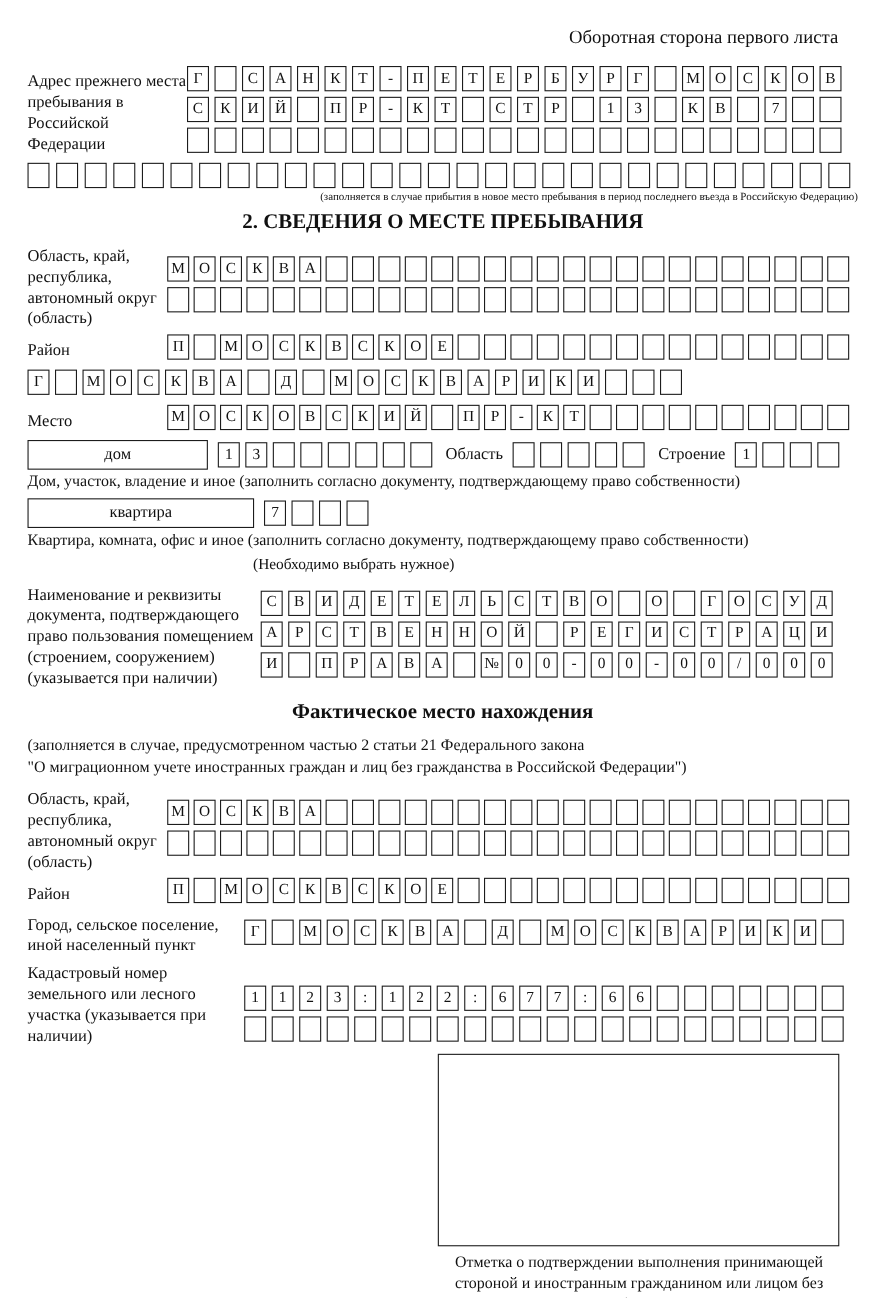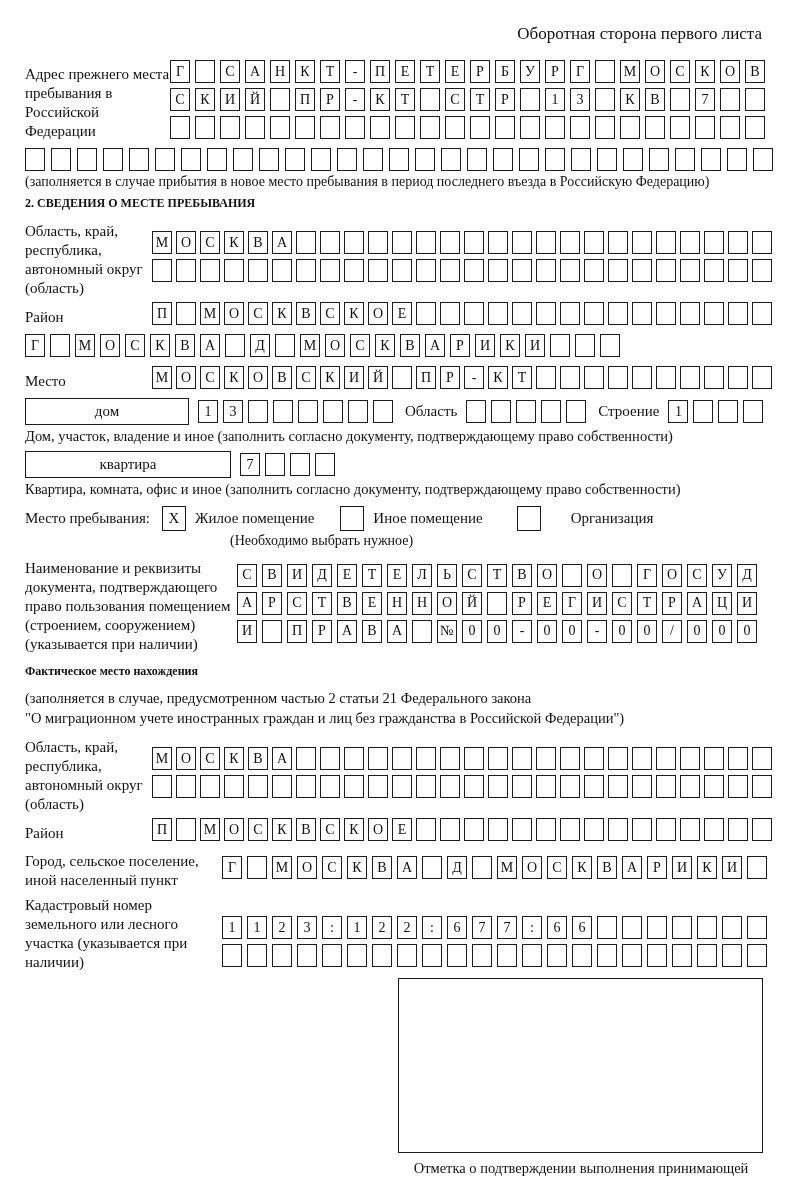--- a/index.html
+++ b/index.html
@@ -23,24 +23,24 @@
     display:inline-flex; align-items:center; justify-content:center;
     font-size:14px; line-height:1; background:#fff;
   }
 
   .field { display:flex; align-items:center; margin-bottom:4px; }
   .flabel { flex:none; line-height:19px; padding-top:2px; font-size:15px; }
   .w145 { width:145px; } .w127 { width:127px; } .w155 { width:155px; }
   .w212 { width:212px; } .w197 { width:197px; }
   .rows { display:flex; flex-direction:column; }
 
-  .caption { font-size:14px; text-align:left; margin:1px 0 6px 0; }
+  .caption { font-size:10px; text-align:right; margin:1px 0 6px 0; }
   .caption-left { font-size:14.5px; margin:0 0 6px 0; }
 
-  .sect-title { text-align:left; font-weight:bold; font-size:12px; margin:6px 0 9px 0; }
+  .sect-title { text-align:center; font-weight:bold; font-size:19px; margin:6px 0 9px 0; }
 
   
   .hrow { display:flex; align-items:center; margin-bottom:3px; }
   .named-box {
     height:27px; border:1.5px solid #1c1c1c;
     display:inline-flex; align-items:center; justify-content:center;
     font-size:15px; flex:none;
   }
   .nb-dom { width:164px; margin-right:9px; }
   .nb-kv  { width:206px; margin-right:9px; }
@@ -382,29 +382,20 @@
     <span class="named-box nb-kv">квартира</span>
     <span class="boxrow g5">
         <span class="cbox">7</span>
         <span class="cbox"></span>
         <span class="cbox"></span>
         <span class="cbox"></span>
       </span>
   </div>
   <div class="caption-left">Квартира, комната, офис и иное (заполнить согласно документу, подтверждающему право собственности)</div>
 
-  <div class="ckrow">
-    <span style="margin-right:12px;">Место пребывания:</span>
-    <span class="ckbox">X</span>
-    <span class="cklab">Жилое помещение</span>
-    <span class="ckbox"></span>
-    <span class="cklab" style="margin-right:34px;">Иное помещение</span>
-    <span class="ckbox" style="margin-right:30px;"></span>
-    <span>Организация</span>
-  </div>
   <div class="ck-caption">(Необходимо выбрать нужное)</div>
 
   <div class="field">
     <div class="flabel w212">Наименование и реквизиты документа, подтверждающего право пользования помещением (строением, сооружением) (указывается при наличии)</div>
     <div class="rows">
       <div class="boxrow g5">
           <span class="cbox">С</span>
           <span class="cbox">В</span>
           <span class="cbox">И</span>
           <span class="cbox">Д</span>

